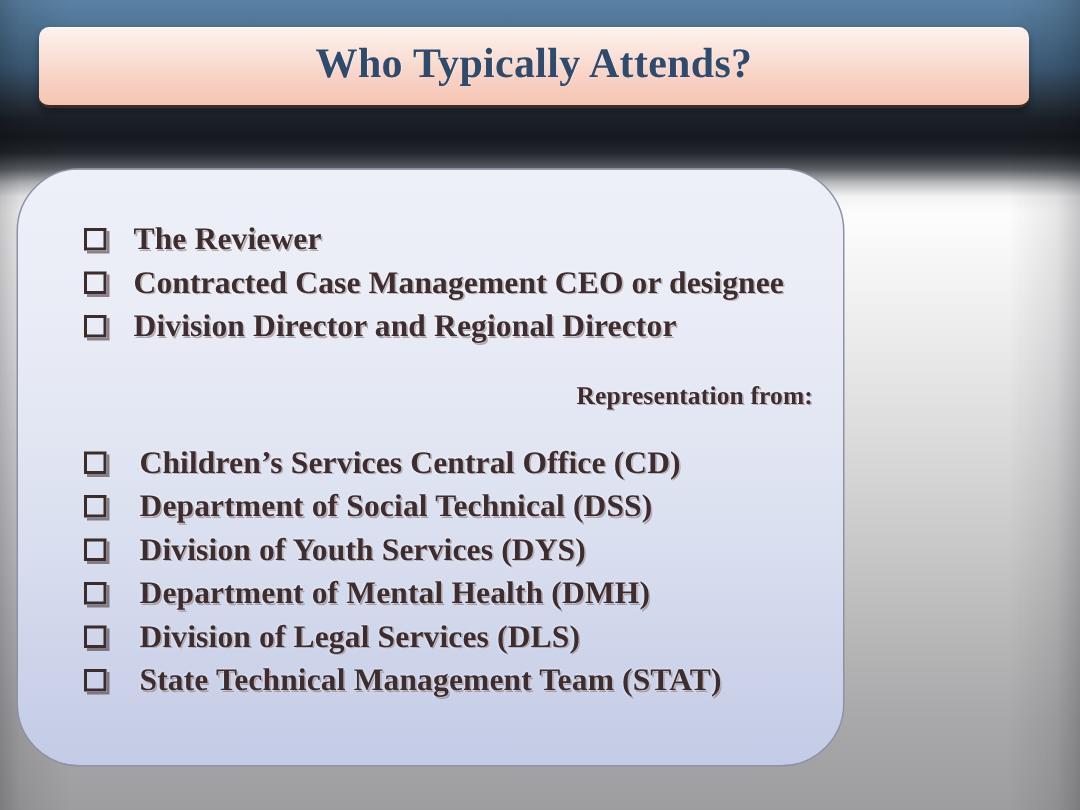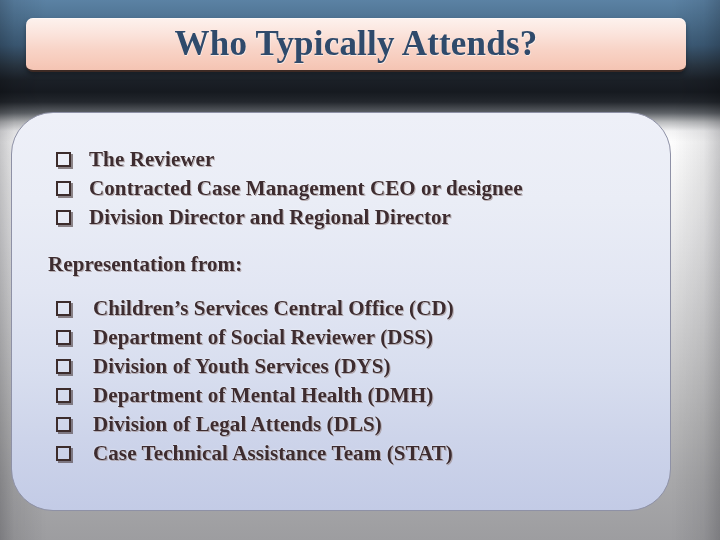--- a/index.html
+++ b/index.html
@@ -72,49 +72,50 @@
     border-bottom: 2px solid #3d2a24;
     box-shadow: 0 1px 0 rgba(255,255,255,0.45) inset,
                 0 3px 5px rgba(0,0,0,0.35);
     z-index: 3;
     display: flex;
     align-items: center;
     justify-content: center;
   }
 
   .title-text {
-    font-size: 35px;
+    font-size: 28px;
     font-weight: bold;
     color: #2f4a6b;
     letter-spacing: 0.2px;
     line-height: 1;
     white-space: nowrap;
     text-shadow: 0.5px 0.5px 0 rgba(255,255,255,0.55);
     position: relative;
     top: -1px;
   }
 
   
   .content-panel {
     position: absolute;
     left: 11px;
     top: 112px;
-    width: 660px;
+    width: 552px;
     height: 399px;
     border-radius: 42px;
     border: 1px solid #8e91a6;
     background: linear-gradient(to bottom,
         #eef0f8 0%,
         #eaedf6 22%,
         #e2e6f3 45%,
         #d8deef 65%,
         #cdd4ea 82%,
         #c3cbe6 100%);
     box-sizing: border-box;
     z-index: 2;
+    text-align: right;
   }
 
   .body-area {
     position: absolute;
     left: 36px;
     top: 32px;
     right: 20px;
   }
 
   
@@ -154,21 +155,21 @@
        1px 1px 0 rgba(120,96,96,0.55);
   }
 
   .group-a .bullet { margin-left: 8px; }
   .group-a .li-text { margin-left: 18px; }
 
   .group-b .bullet { margin-left: 8px; }
   .group-b .li-text { margin-left: 22px; }
 
   .section-label {
-    font-size: 21px;
+    font-size: 17px;
     font-weight: bold;
     color: #3d2c30;
     line-height: 28px;
     margin: 19px 0 16px 0;
     letter-spacing: 0.1px;
     white-space: nowrap;
     text-shadow:
        0 0 2px rgba(255,255,255,0.85),
        1px 1px 0 rgba(120,96,96,0.55);
   }
@@ -202,36 +203,36 @@
 
       <div class="section-label">Representation from:</div>
 
       <ul class="blist group-b">
         <li>
           <span class="bullet"></span>
           <span class="li-text">Children’s Services Central Office (CD)</span>
         </li>
         <li>
           <span class="bullet"></span>
-          <span class="li-text">Department of Social Reviewer (DSS)</span>
+          <span class="li-text">Department of Social Technical (DSS)</span>
         </li>
         <li>
           <span class="bullet"></span>
           <span class="li-text">Division of Youth Services (DYS)</span>
         </li>
         <li>
           <span class="bullet"></span>
           <span class="li-text">Department of Mental Health (DMH)</span>
         </li>
         <li>
           <span class="bullet"></span>
-          <span class="li-text">Division of Legal Attends (DLS)</span>
-        </li>
-        <li>
-          <span class="bullet"></span>
-          <span class="li-text">Case Technical Assistance Team (STAT)</span>
+          <span class="li-text">Division of Legal Services (DLS)</span>
+        </li>
+        <li>
+          <span class="bullet"></span>
+          <span class="li-text">State Technical Management Team (STAT)</span>
         </li>
       </ul>
 
     </div>
   </div>
 
 </div>
 
 </body></html>

